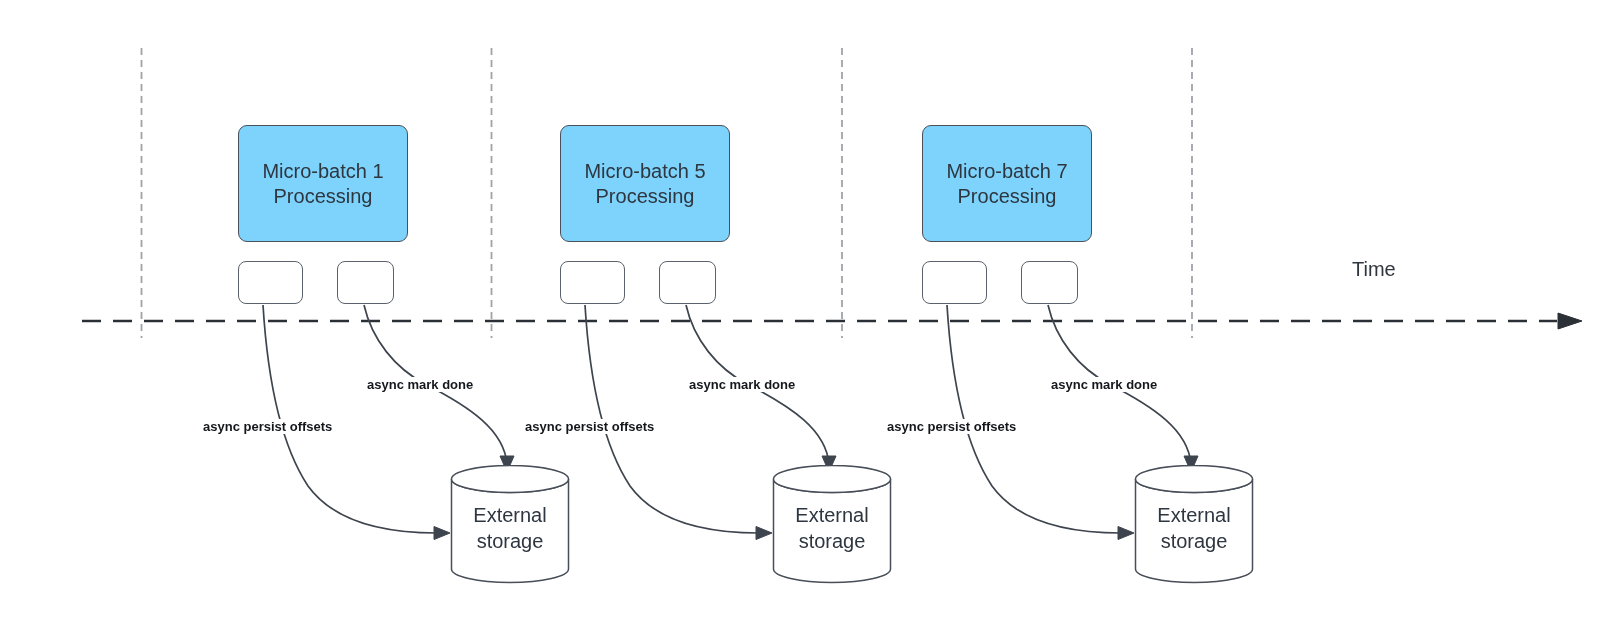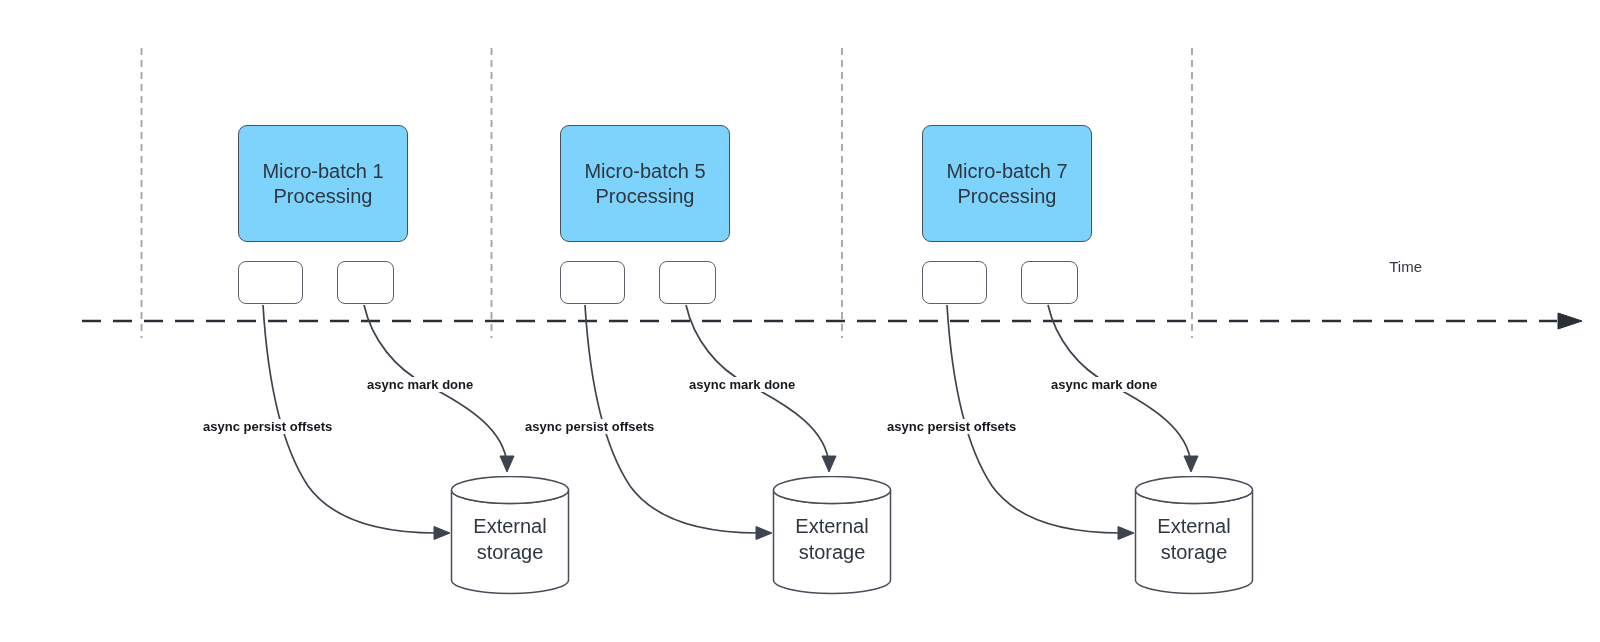--- a/index.html
+++ b/index.html
@@ -40,31 +40,31 @@
   .small-b { left:99px; width:57px; }
 
   .flow-label {
     position:absolute; white-space:nowrap;
     font-size:13px; font-weight:bold; color:#14181d;
     background:#ffffff; padding:0 3px;
   }
   .label-persist { left:-38px; top:419px; }
   .label-done    { left:126px; top:377px; }
 
-  .cylinder { position:absolute; left:212px; top:476px; width:120px; height:120px; }
+  .cylinder { position:absolute; left:212px; top:465px; width:120px; height:120px; }
   .cylinder svg { display:block; position:absolute; left:0; top:0; }
   .cyl-shape { fill:#ffffff; stroke:#474e58; stroke-width:1.5; }
   .cyl-label {
     position:absolute; left:10px; top:37px; width:100px;
     text-align:center; font-size:20px; line-height:26px; color:#2e3640;
   }
 
   .time-label {
     position:absolute; left:1352px; top:258px; width:70px;
-    text-align:right; font-size:15px; color:#30363d;
+    text-align:left; font-size:20px; color:#30363d;
   }
 </style>
 </head>
 <body>
 
 <div class="canvas">
 
   <svg class="overlay">
 
     <line class="guide" x1="141.5" y1="48" x2="141.5" y2="338"></line>

